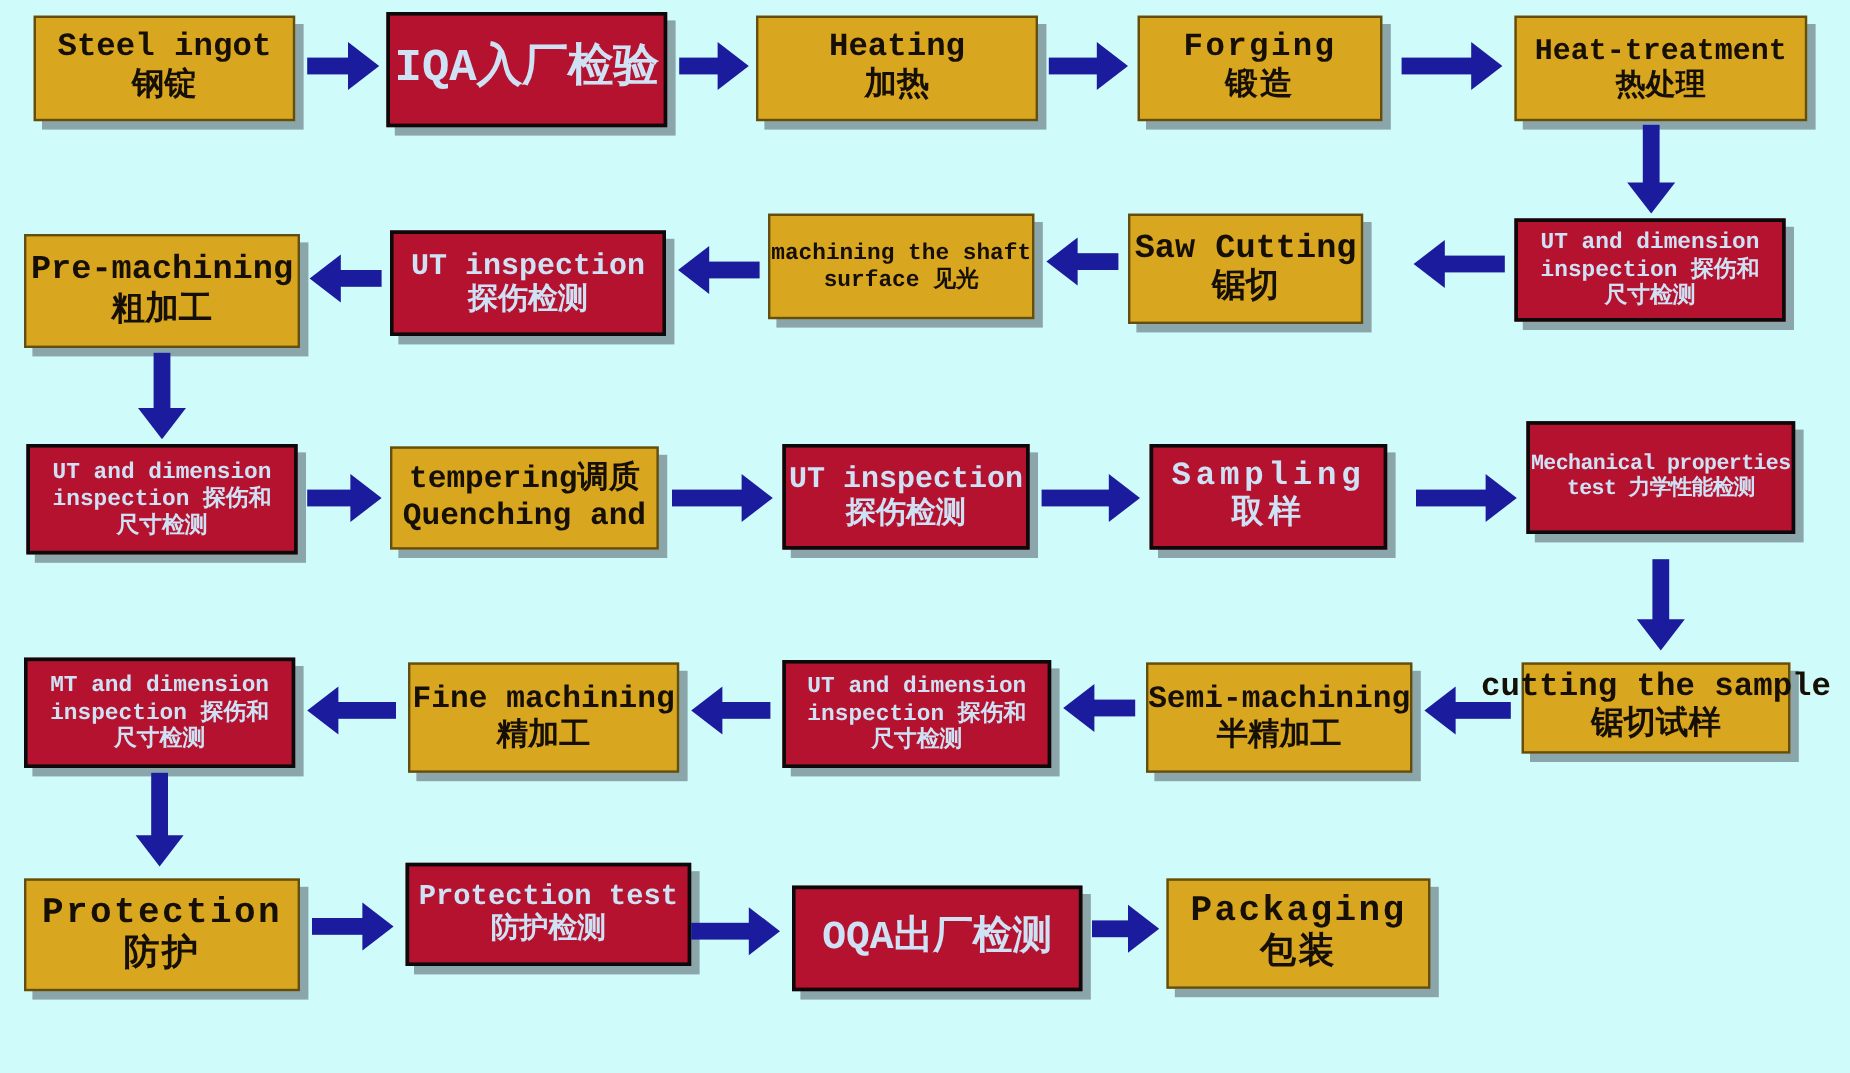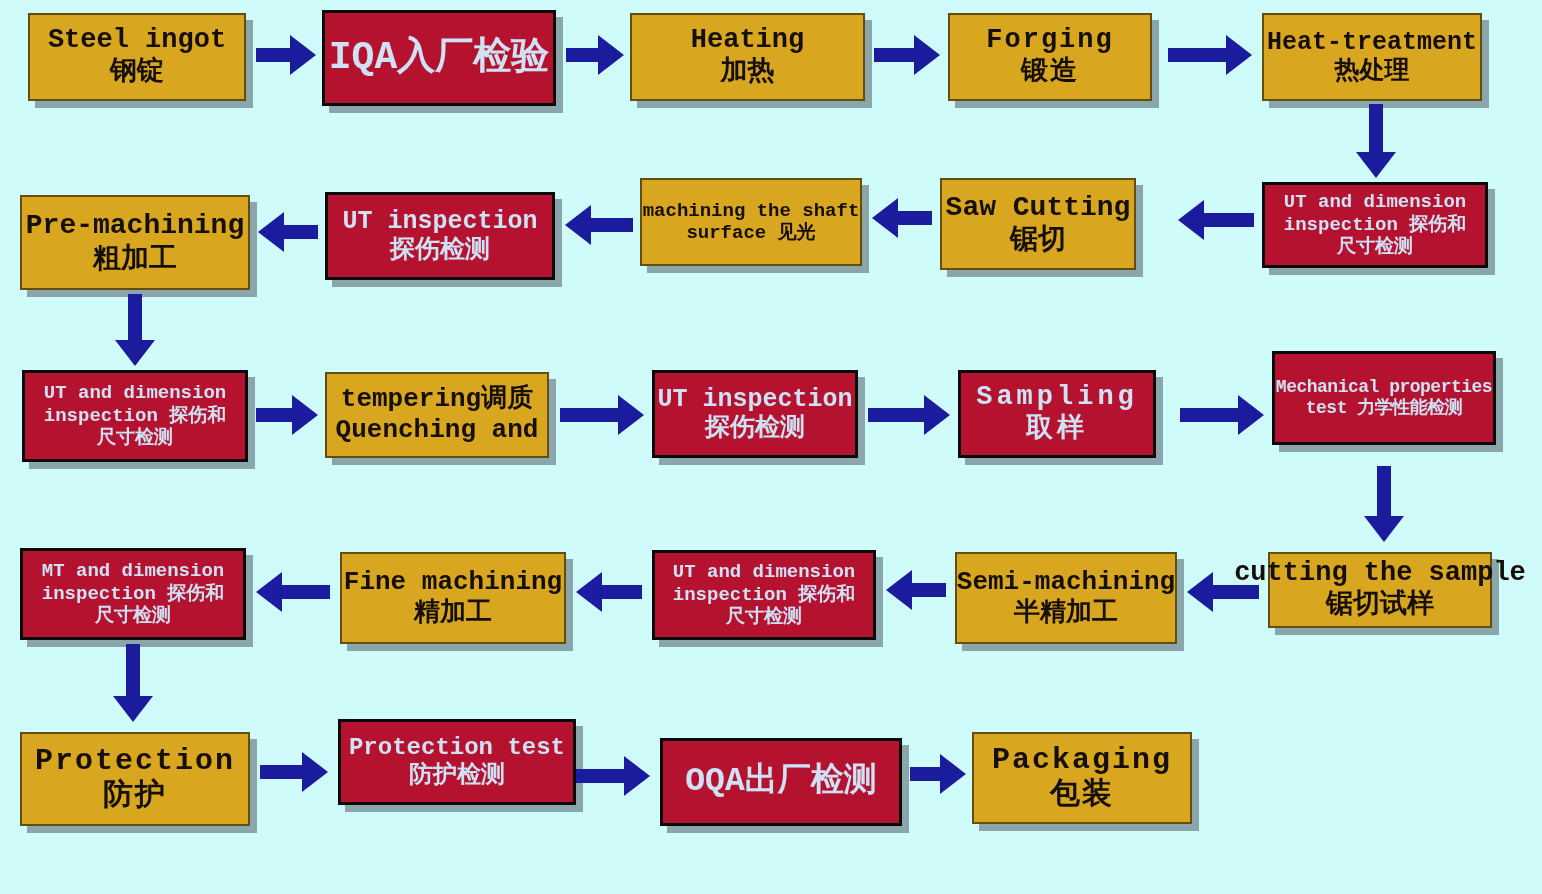--- a/index.html
+++ b/index.html
@@ -55,21 +55,21 @@
   <div class="node process" style="left:630px;top:13px;width:235px;height:88px;font-size:27px">
     <span class="ln">Heating</span>
     <span class="ln">加热</span>
   </div>
   <div class="arrow right" style="left:874px;top:35px;width:66px"></div>
   <div class="node process" style="left:948px;top:13px;width:204px;height:88px;font-size:27px;letter-spacing:2px">
     <span class="ln">Forging</span>
     <span class="ln">锻造</span>
   </div>
   <div class="arrow right" style="left:1168px;top:35px;width:84px"></div>
-  <div class="node process" style="left:1262px;top:13px;width:220px;height:88px;font-size:25px">
+  <div class="node process" style="left:1262px;top:13px;width:244px;height:88px;font-size:25px">
     <span class="ln">Heat-treatment</span>
     <span class="ln">热处理</span>
   </div>
 
   <div class="arrow down" style="left:1356px;top:104px;height:74px"></div>
 
   <div class="node inspection" style="left:1262px;top:182px;width:226px;height:86px;font-size:19px">
     <span class="ln">UT and dimension</span>
     <span class="ln">inspection 探伤和</span>
     <span class="ln">尺寸检测</span>

